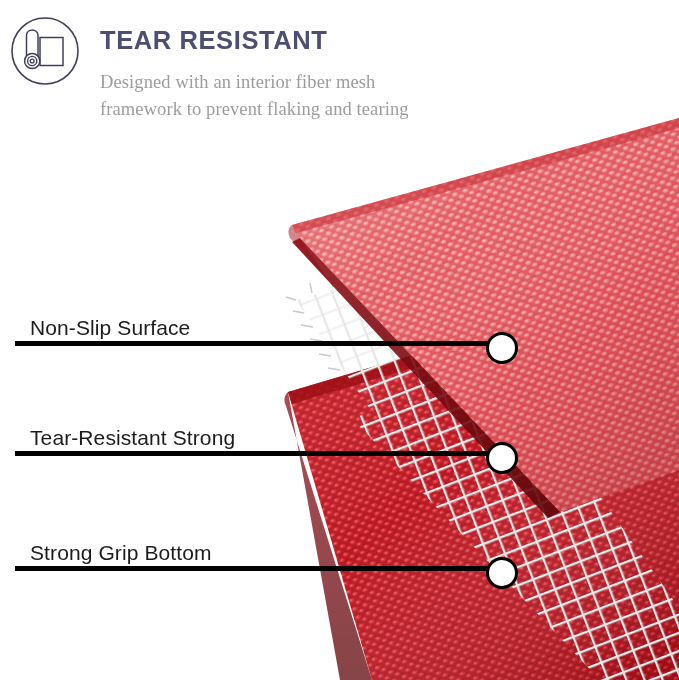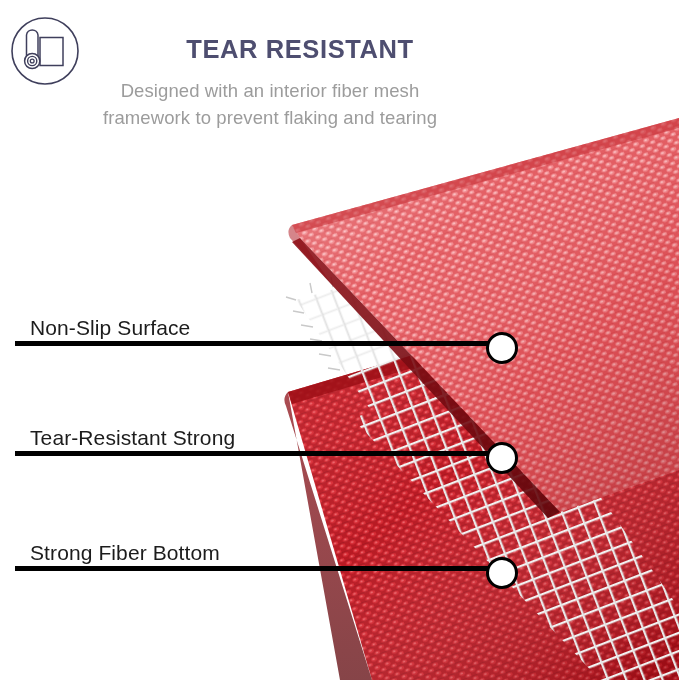--- a/index.html
+++ b/index.html
@@ -28,43 +28,43 @@
     position: absolute;
     left: 10px;
     top: 16px;
     width: 70px;
     height: 70px;
   }
 
   #header-text-block {
     position: absolute;
     left: 100px;
-    top: 34px;
+    top: 25px;
     width: 400px;
-    text-align: center;
   }
 
   #feature-title {
     font-size: 25.5px;
     font-weight: bold;
     letter-spacing: 0.6px;
     color: #4e4e70;
     line-height: 1.18;
     margin: 0;
     white-space: nowrap;
   }
 
   #feature-subtitle {
     margin: 14px 0 0 0;
     font-size: 18.5px;
     line-height: 1.45;
     color: #9c9c9c;
     font-weight: 400;
     letter-spacing: 0.1px;
     max-width: 340px;
+    font-family: Liberation Serif, serif;
   }
 
   
   #product-illustration {
     position: absolute;
     left: 0; top: 0;
     width: 679px;
     height: 680px;
   }
 
@@ -245,16 +245,16 @@
   <div class="callout-dot" style="left:474px; top:32px;"></div>
 </div>
 
 <div id="callout-group-2" class="callout-group">
   <span class="callout-label">Tear-Resistant Strong</span>
   <div class="callout-rule" style="width:479px;"></div>
   <div class="callout-dot" style="left:474px; top:32px;"></div>
 </div>
 
 <div id="callout-group-3" class="callout-group">
-  <span class="callout-label">Strong Fiber Bottom</span>
+  <span class="callout-label">Strong Grip Bottom</span>
   <div class="callout-rule" style="width:479px;"></div>
   <div class="callout-dot" style="left:474px; top:32px;"></div>
 </div>
 
 </body></html>

